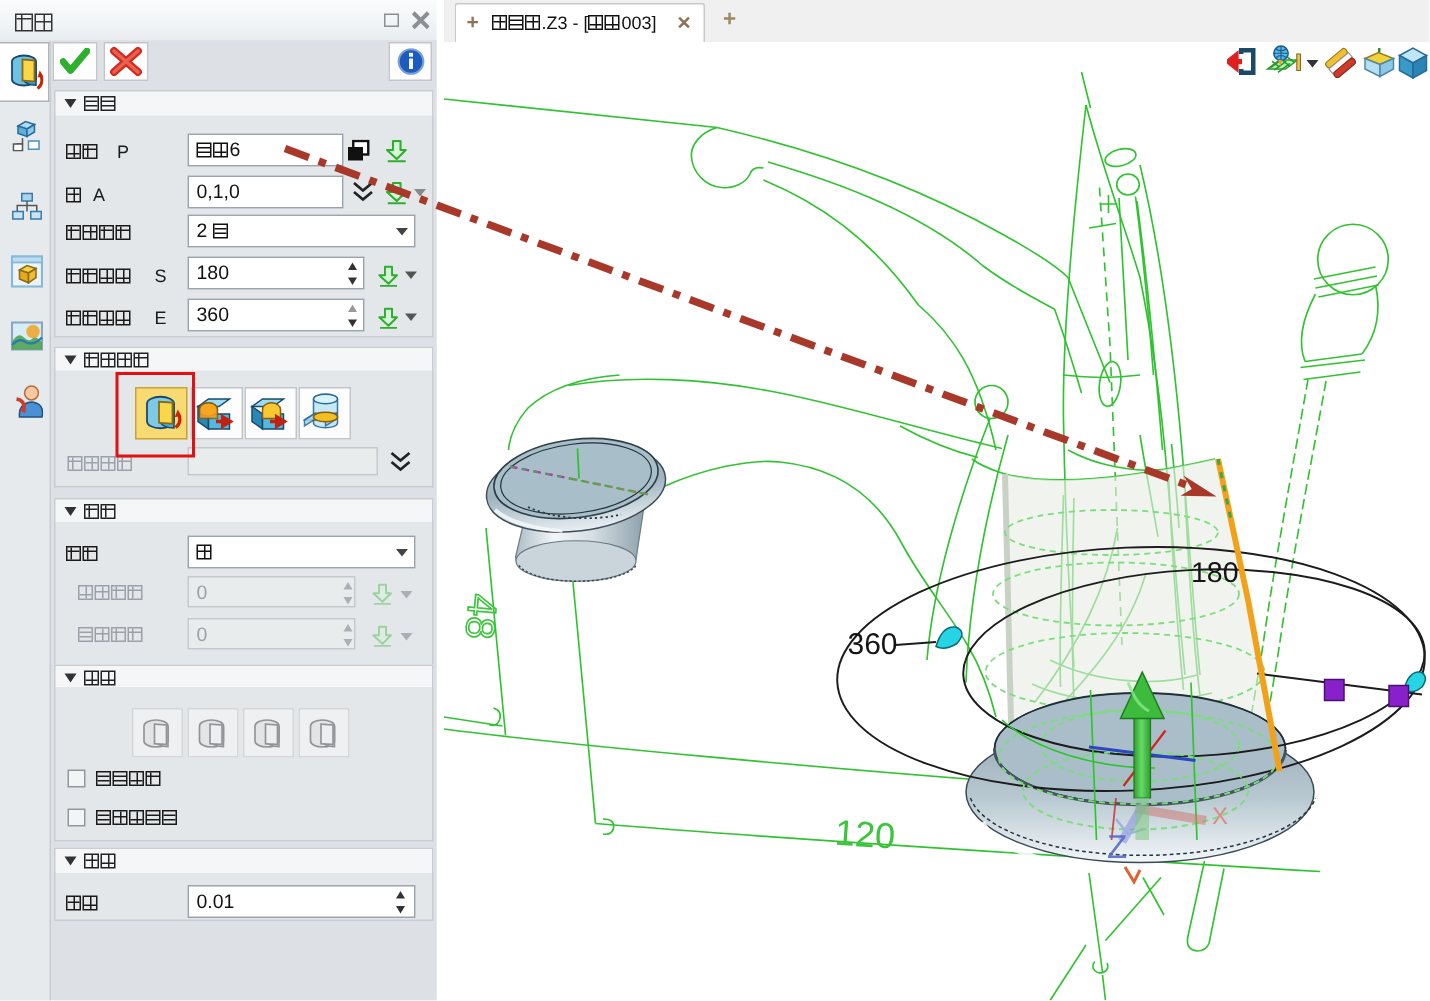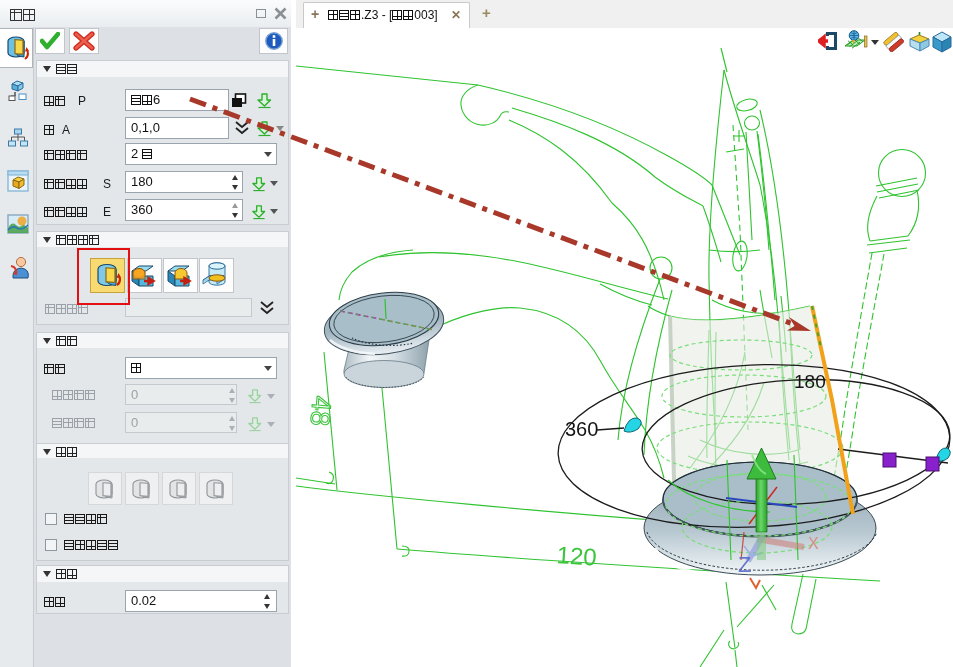--- a/index.html
+++ b/index.html
@@ -248,21 +248,21 @@
     <rect x="11" y="6" width="8" height="13" fill="#eceef0" stroke="#909498" stroke-width="1.1" transform="skewY(4)"></rect>
   </svg>
 <div class="cb" style="left:45px;top:513px;"></div>
 <span class="lbl cjk" style="left:64px;top:512px;"><span class="cg" style="width:10px;height:10px;margin:0 1px 0 0;border:1px solid rgb(26, 26, 26);vertical-align:-1px;background:linear-gradient(rgb(26, 26, 26),rgb(26, 26, 26)) 0 30%/100% 1px no-repeat,linear-gradient(rgb(26, 26, 26),rgb(26, 26, 26)) 0 70%/100% 1px no-repeat;"></span><span class="cg" style="width:10px;height:10px;margin:0 1px 0 0;border:1px solid rgb(26, 26, 26);vertical-align:-1px;background:linear-gradient(rgb(26, 26, 26),rgb(26, 26, 26)) 0 30%/100% 1px no-repeat,linear-gradient(rgb(26, 26, 26),rgb(26, 26, 26)) 0 70%/100% 1px no-repeat;"></span><span class="cg" style="width:10px;height:10px;margin:0 1px 0 0;border:1px solid rgb(26, 26, 26);vertical-align:-1px;background:linear-gradient(rgb(26, 26, 26),rgb(26, 26, 26)) 50% 0/1px 100% no-repeat,linear-gradient(rgb(26, 26, 26),rgb(26, 26, 26)) 0 70%/100% 1px no-repeat;"></span><span class="cg" style="width:10px;height:10px;margin:0 1px 0 0;border:1px solid rgb(26, 26, 26);vertical-align:-1px;background:linear-gradient(rgb(26, 26, 26),rgb(26, 26, 26)) 0 25%/100% 1px no-repeat,linear-gradient(rgb(26, 26, 26),rgb(26, 26, 26)) 30% 0/1px 100% no-repeat;"></span></span>
 <div class="cb" style="left:45px;top:539px;"></div>
 <span class="lbl cjk" style="left:64px;top:538px;"><span class="cg" style="width:10px;height:10px;margin:0 1px 0 0;border:1px solid rgb(26, 26, 26);vertical-align:-1px;background:linear-gradient(rgb(26, 26, 26),rgb(26, 26, 26)) 0 30%/100% 1px no-repeat,linear-gradient(rgb(26, 26, 26),rgb(26, 26, 26)) 0 70%/100% 1px no-repeat;"></span><span class="cg" style="width:10px;height:10px;margin:0 1px 0 0;border:1px solid rgb(26, 26, 26);vertical-align:-1px;background:linear-gradient(rgb(26, 26, 26),rgb(26, 26, 26)) 0 45%/100% 1px no-repeat,linear-gradient(rgb(26, 26, 26),rgb(26, 26, 26)) 50% 0/1px 100% no-repeat;"></span><span class="cg" style="width:10px;height:10px;margin:0 1px 0 0;border:1px solid rgb(26, 26, 26);vertical-align:-1px;background:linear-gradient(rgb(26, 26, 26),rgb(26, 26, 26)) 50% 0/1px 100% no-repeat,linear-gradient(rgb(26, 26, 26),rgb(26, 26, 26)) 0 70%/100% 1px no-repeat;"></span><span class="cg" style="width:10px;height:10px;margin:0 1px 0 0;border:1px solid rgb(26, 26, 26);vertical-align:-1px;background:linear-gradient(rgb(26, 26, 26),rgb(26, 26, 26)) 0 30%/100% 1px no-repeat,linear-gradient(rgb(26, 26, 26),rgb(26, 26, 26)) 0 70%/100% 1px no-repeat;"></span><span class="cg" style="width:10px;height:10px;margin:0 1px 0 0;border:1px solid rgb(26, 26, 26);vertical-align:-1px;background:linear-gradient(rgb(26, 26, 26),rgb(26, 26, 26)) 0 30%/100% 1px no-repeat,linear-gradient(rgb(26, 26, 26),rgb(26, 26, 26)) 0 70%/100% 1px no-repeat;"></span></span>
 
 <div class="sechead" style="top:565px;"><span class="tri"></span><span class="cjk"><span class="cg" style="width:10px;height:10px;margin:0 1px 0 0;border:1px solid rgb(34, 34, 34);vertical-align:-1px;background:linear-gradient(rgb(34, 34, 34),rgb(34, 34, 34)) 0 45%/100% 1px no-repeat,linear-gradient(rgb(34, 34, 34),rgb(34, 34, 34)) 50% 0/1px 100% no-repeat;"></span><span class="cg" style="width:10px;height:10px;margin:0 1px 0 0;border:1px solid rgb(34, 34, 34);vertical-align:-1px;background:linear-gradient(rgb(34, 34, 34),rgb(34, 34, 34)) 50% 0/1px 100% no-repeat,linear-gradient(rgb(34, 34, 34),rgb(34, 34, 34)) 0 70%/100% 1px no-repeat;"></span></span></div>
 <div class="secbody" style="top:582px;height:31px;"></div>
 <span class="lbl cjk" style="left:44px;top:595px;"><span class="cg" style="width:10px;height:10px;margin:0 1px 0 0;border:1px solid rgb(26, 26, 26);vertical-align:-1px;background:linear-gradient(rgb(26, 26, 26),rgb(26, 26, 26)) 0 45%/100% 1px no-repeat,linear-gradient(rgb(26, 26, 26),rgb(26, 26, 26)) 50% 0/1px 100% no-repeat;"></span><span class="cg" style="width:10px;height:10px;margin:0 1px 0 0;border:1px solid rgb(26, 26, 26);vertical-align:-1px;background:linear-gradient(rgb(26, 26, 26),rgb(26, 26, 26)) 50% 0/1px 100% no-repeat,linear-gradient(rgb(26, 26, 26),rgb(26, 26, 26)) 0 70%/100% 1px no-repeat;"></span></span>
-<div class="inp" style="left:125px;top:590px;width:152px;height:22px;">0.02</div>
+<div class="inp" style="left:125px;top:590px;width:152px;height:22px;">0.01</div>
 <div class="spin up" style="left:264px;top:594px;"></div>
 <div class="spin dn" style="left:264px;top:604px;"></div>
 <div class="abs" id="tabbar">
   <div id="tab">
       <span style="color:#8b7355;font-weight:bold;font-size:14px;position:absolute;left:7px;top:3px;">+</span>
     <span style="position:absolute;left:24px;top:5px;"><span class="cjk" style="font-size:12px;color:#111;"><span class="cg" style="width:10px;height:10px;margin:0 1px 0 0;border:1px solid rgb(17, 17, 17);vertical-align:-1px;background:linear-gradient(rgb(17, 17, 17),rgb(17, 17, 17)) 0 45%/100% 1px no-repeat,linear-gradient(rgb(17, 17, 17),rgb(17, 17, 17)) 50% 0/1px 100% no-repeat;"></span><span class="cg" style="width:10px;height:10px;margin:0 1px 0 0;border:1px solid rgb(17, 17, 17);vertical-align:-1px;background:linear-gradient(rgb(17, 17, 17),rgb(17, 17, 17)) 0 30%/100% 1px no-repeat,linear-gradient(rgb(17, 17, 17),rgb(17, 17, 17)) 0 70%/100% 1px no-repeat;"></span><span class="cg" style="width:10px;height:10px;margin:0 1px 0 0;border:1px solid rgb(17, 17, 17);vertical-align:-1px;background:linear-gradient(rgb(17, 17, 17),rgb(17, 17, 17)) 0 45%/100% 1px no-repeat,linear-gradient(rgb(17, 17, 17),rgb(17, 17, 17)) 50% 0/1px 100% no-repeat;"></span></span><span>.Z3 - [</span><span class="cjk" style="font-size:12px;color:#111;"><span class="cg" style="width:10px;height:10px;margin:0 1px 0 0;border:1px solid rgb(17, 17, 17);vertical-align:-1px;background:linear-gradient(rgb(17, 17, 17),rgb(17, 17, 17)) 50% 0/1px 100% no-repeat,linear-gradient(rgb(17, 17, 17),rgb(17, 17, 17)) 0 70%/100% 1px no-repeat;"></span><span class="cg" style="width:10px;height:10px;margin:0 1px 0 0;border:1px solid rgb(17, 17, 17);vertical-align:-1px;background:linear-gradient(rgb(17, 17, 17),rgb(17, 17, 17)) 50% 0/1px 100% no-repeat,linear-gradient(rgb(17, 17, 17),rgb(17, 17, 17)) 0 70%/100% 1px no-repeat;"></span></span><span>003]</span></span>
     <span style="color:#8b7355;font-size:12px;font-weight:bold;position:absolute;right:8px;top:5px;">✕</span>
   </div>
   <span style="color:#9a8a60;font-weight:bold;font-size:15px;position:absolute;left:186px;top:4px;">+</span>
 </div>

